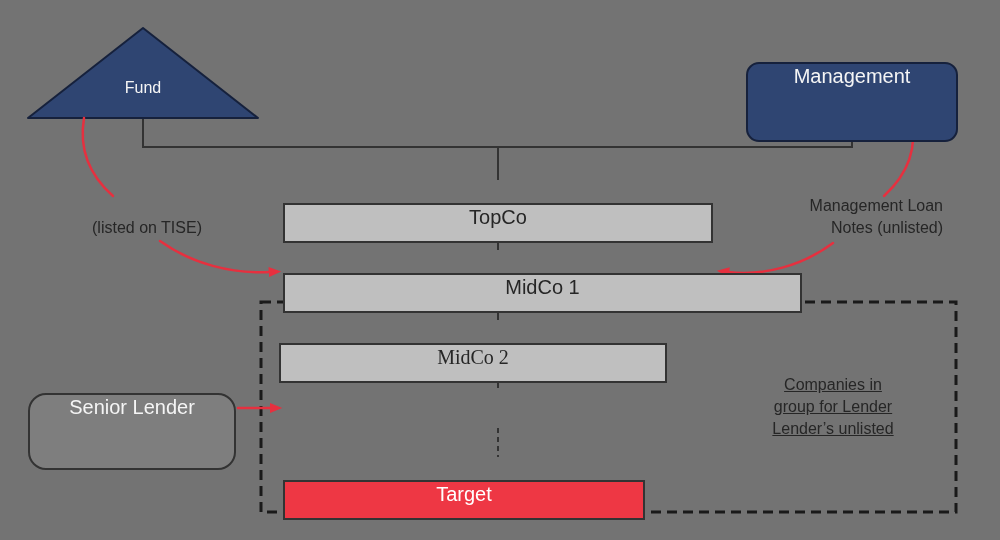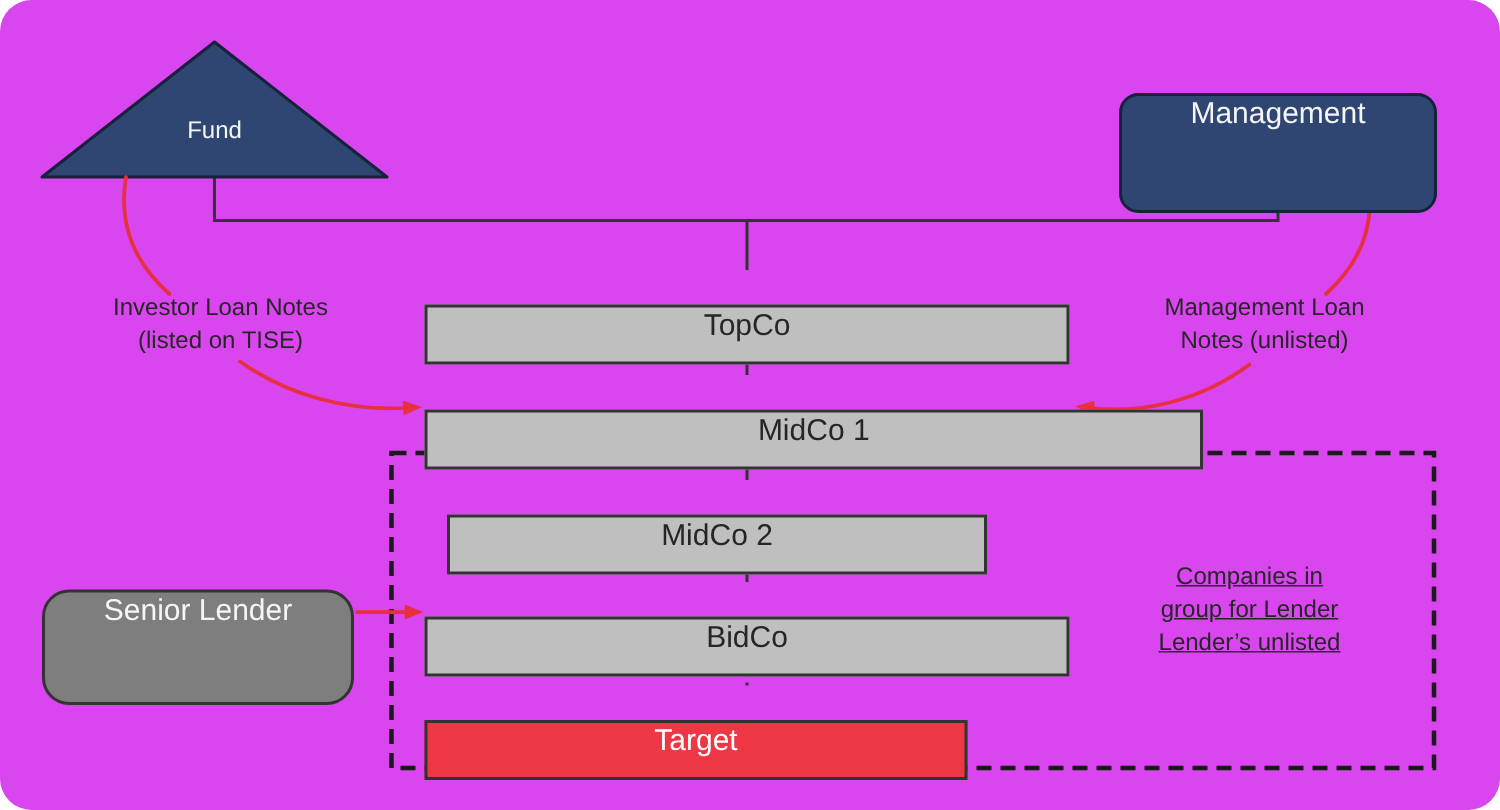--- a/index.html
+++ b/index.html
@@ -12,23 +12,22 @@
     --line-dark:#333333;
     --line-black:#1A1A1A;
     --text-dark:#262626;
     --text-light:#F5F5F5;
   }
   html,body{margin:0;padding:0;background:#ffffff;}
   body{font-family:"Liberation Sans", sans-serif;}
   #stage{
     position:relative;
     width:1000px;height:540px;
-    background:#d946ef;
+    background:#737373;
     overflow:hidden;
-    border-radius:21px;
   }
   #wires{position:absolute;left:0;top:0;}
   .conn{stroke:var(--line-dark);stroke-width:2;fill:none;}
   .conn-dashed{stroke:var(--line-dark);stroke-width:2;fill:none;stroke-dasharray:5 4;}
   .group-rect{fill:none;stroke:var(--line-black);stroke-width:3;stroke-dasharray:10 6;}
   .fund-tri{fill:var(--navy);stroke:var(--navy-edge);stroke-width:2;stroke-linejoin:round;}
   .red-line{stroke:var(--arrow-red);stroke-width:2.5;fill:none;stroke-linecap:round;}
   .arrow-fill{fill:var(--arrow-red);}
 
   .box{
@@ -90,42 +89,39 @@
   </div>
 
   <div class="box gray-box" style="left:283px;top:180px;width:430px;height:40px;">
     <span>TopCo</span>
   </div>
 
   <div class="box gray-box" style="left:283px;top:250px;width:519px;height:40px;">
     <span>MidCo 1</span>
   </div>
 
-  <div class="box gray-box" style="left:298px;top:320px;width:360px;height:40px;">
+  <div class="box gray-box" style="left:279px;top:320px;width:388px;height:40px;font-family:Liberation Serif, serif;">
     <span>MidCo 2</span>
   </div>
 
-  <div class="box gray-box" style="left:283px;top:388px;width:430px;height:40px;">
-    <span>BidCo</span>
-  </div>
 
   <div class="box target-box" style="left:283px;top:457px;width:362px;height:40px;">
     <span>Target</span>
   </div>
 
   <div class="box lender-box" style="left:28px;top:370px;width:208px;height:77px;">
     <span>Senior Lender</span>
   </div>
 
   <div class="note" style="left:47px;top:195px;width:200px;">
-    <span>Investor Loan Notes</span><br>
+    <br>
     <span>(listed on TISE)</span>
   </div>
 
-  <div class="note" style="left:743px;top:195px;width:200px;">
+  <div class="note" style="left:743px;top:195px;width:200px;text-align:right;">
     <span>Management Loan</span><br>
     <span>Notes (unlisted)</span>
   </div>
 
   <div class="note" style="left:733px;top:374px;width:200px;text-decoration:underline;">
     <span>Companies in</span><br>
     <span>group for Lender</span><br>
     <span>Lender’s unlisted</span>
   </div>
 

